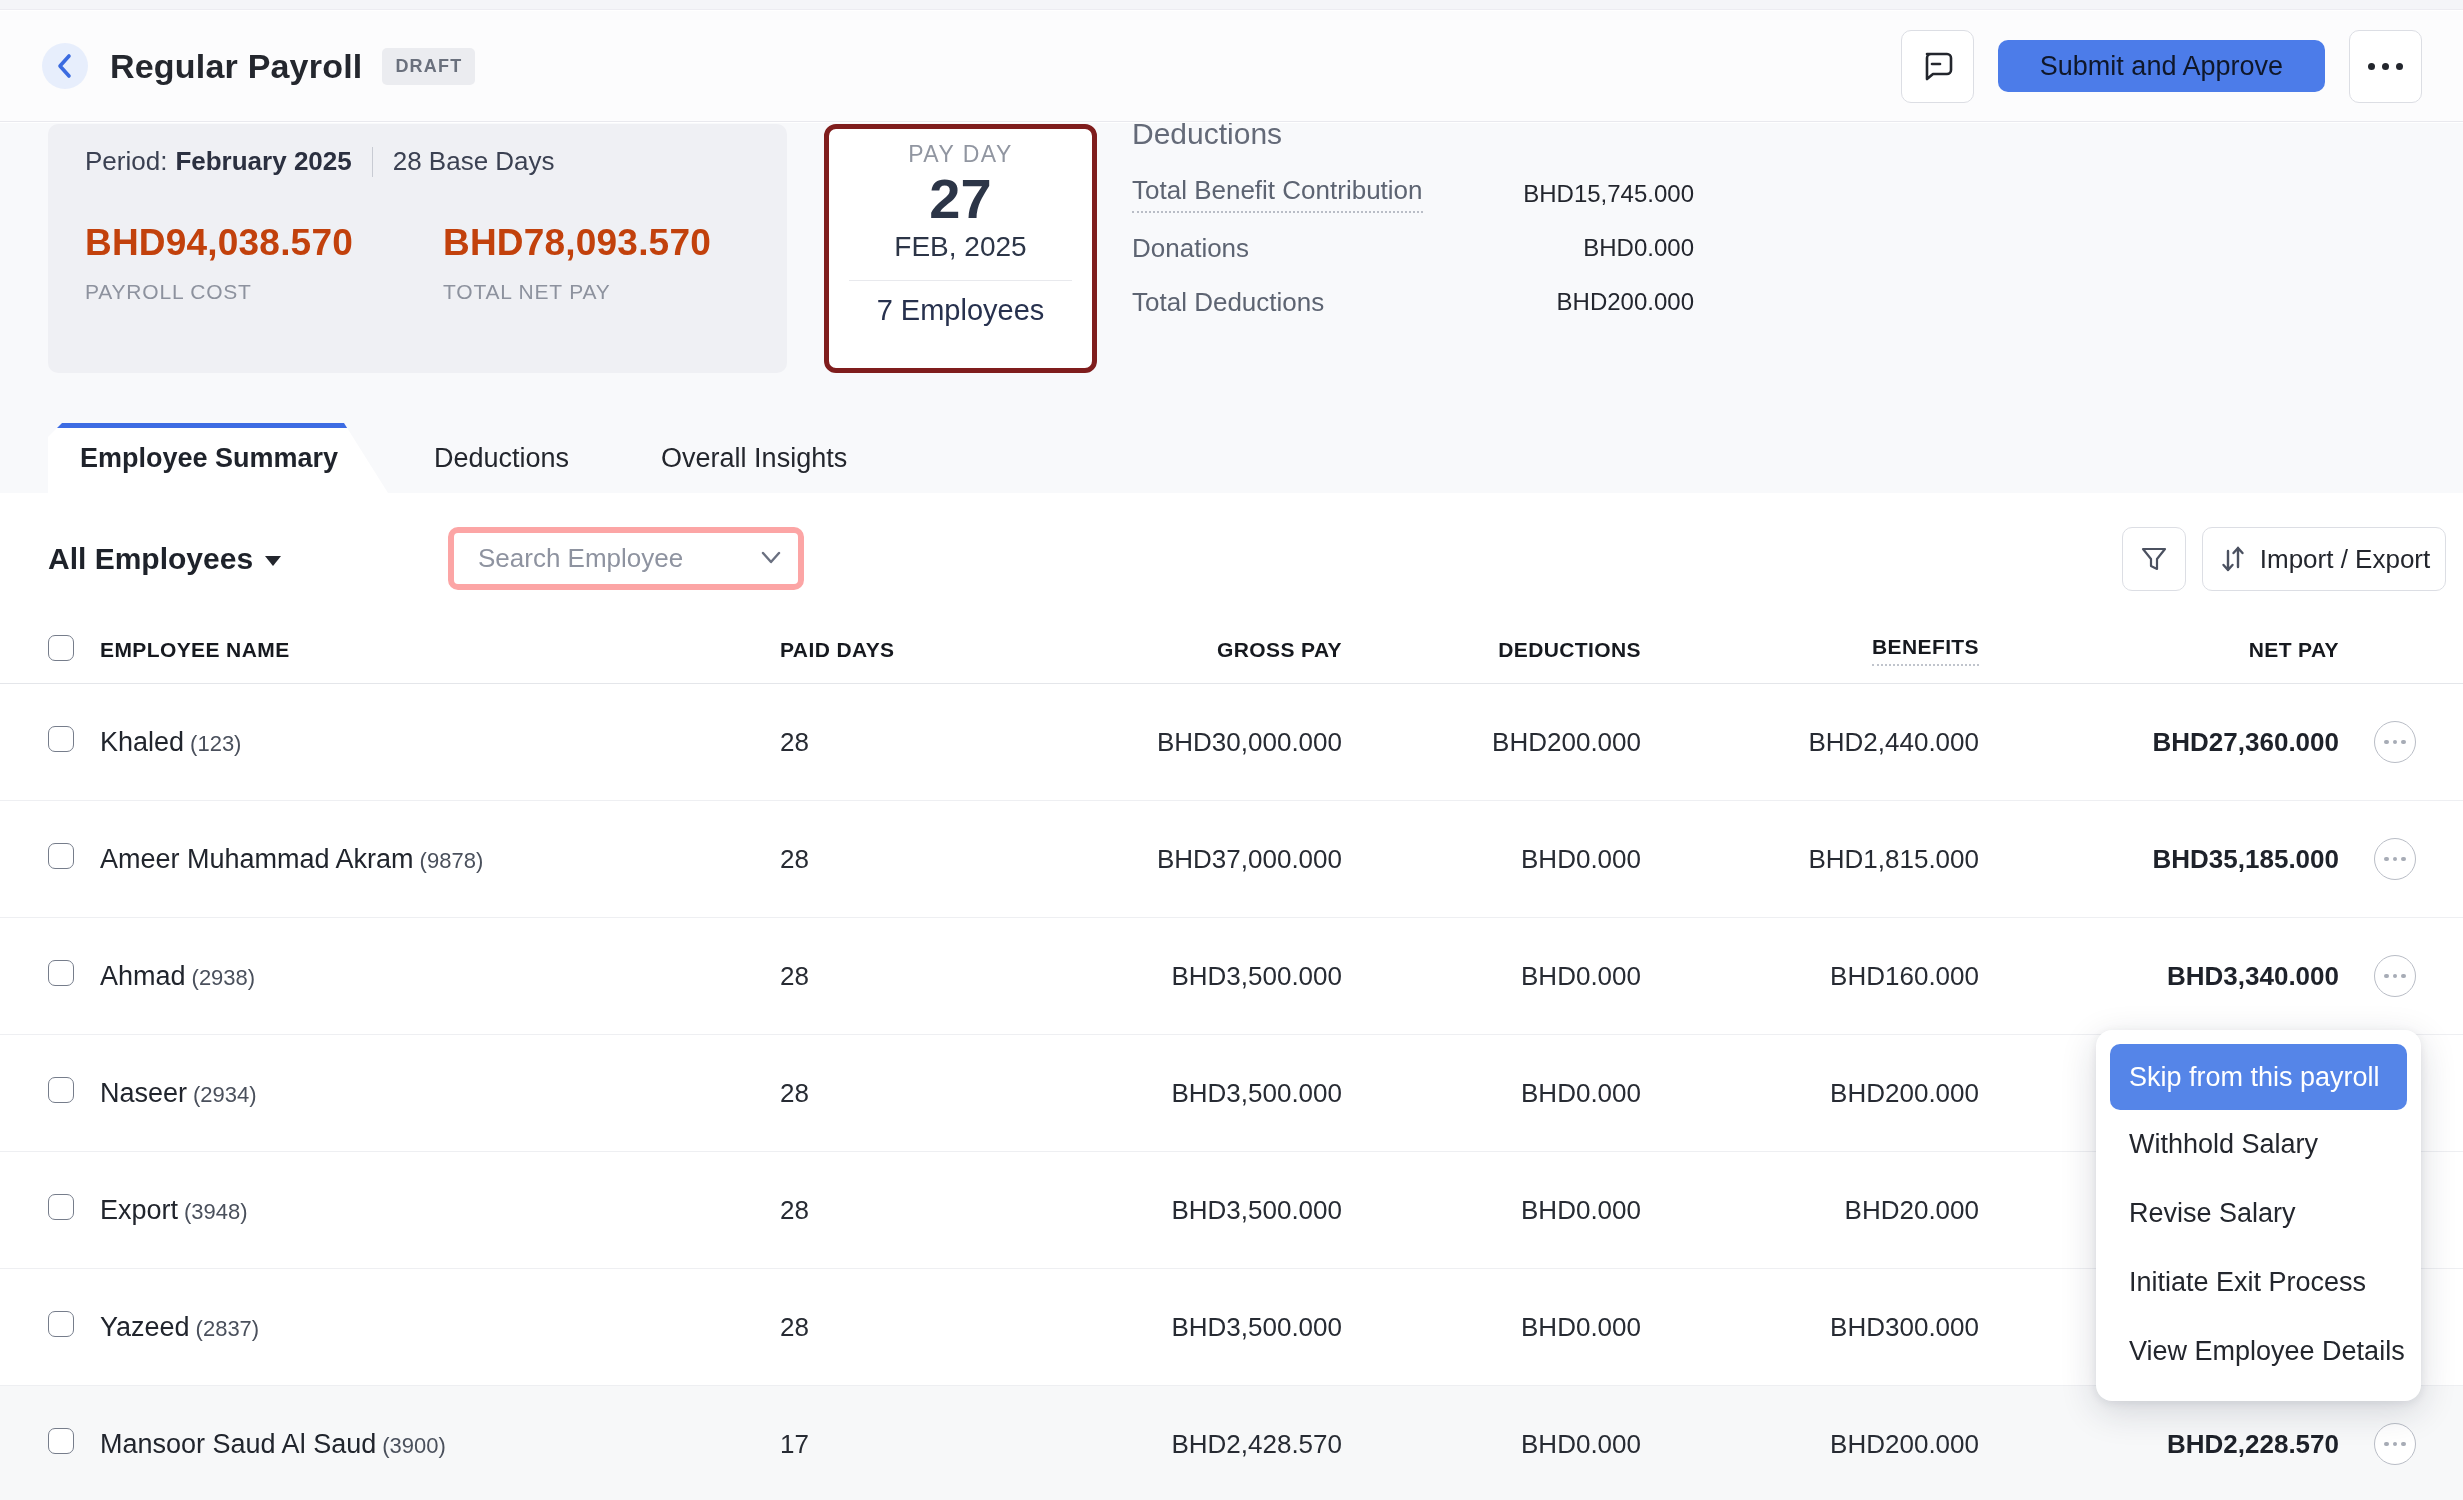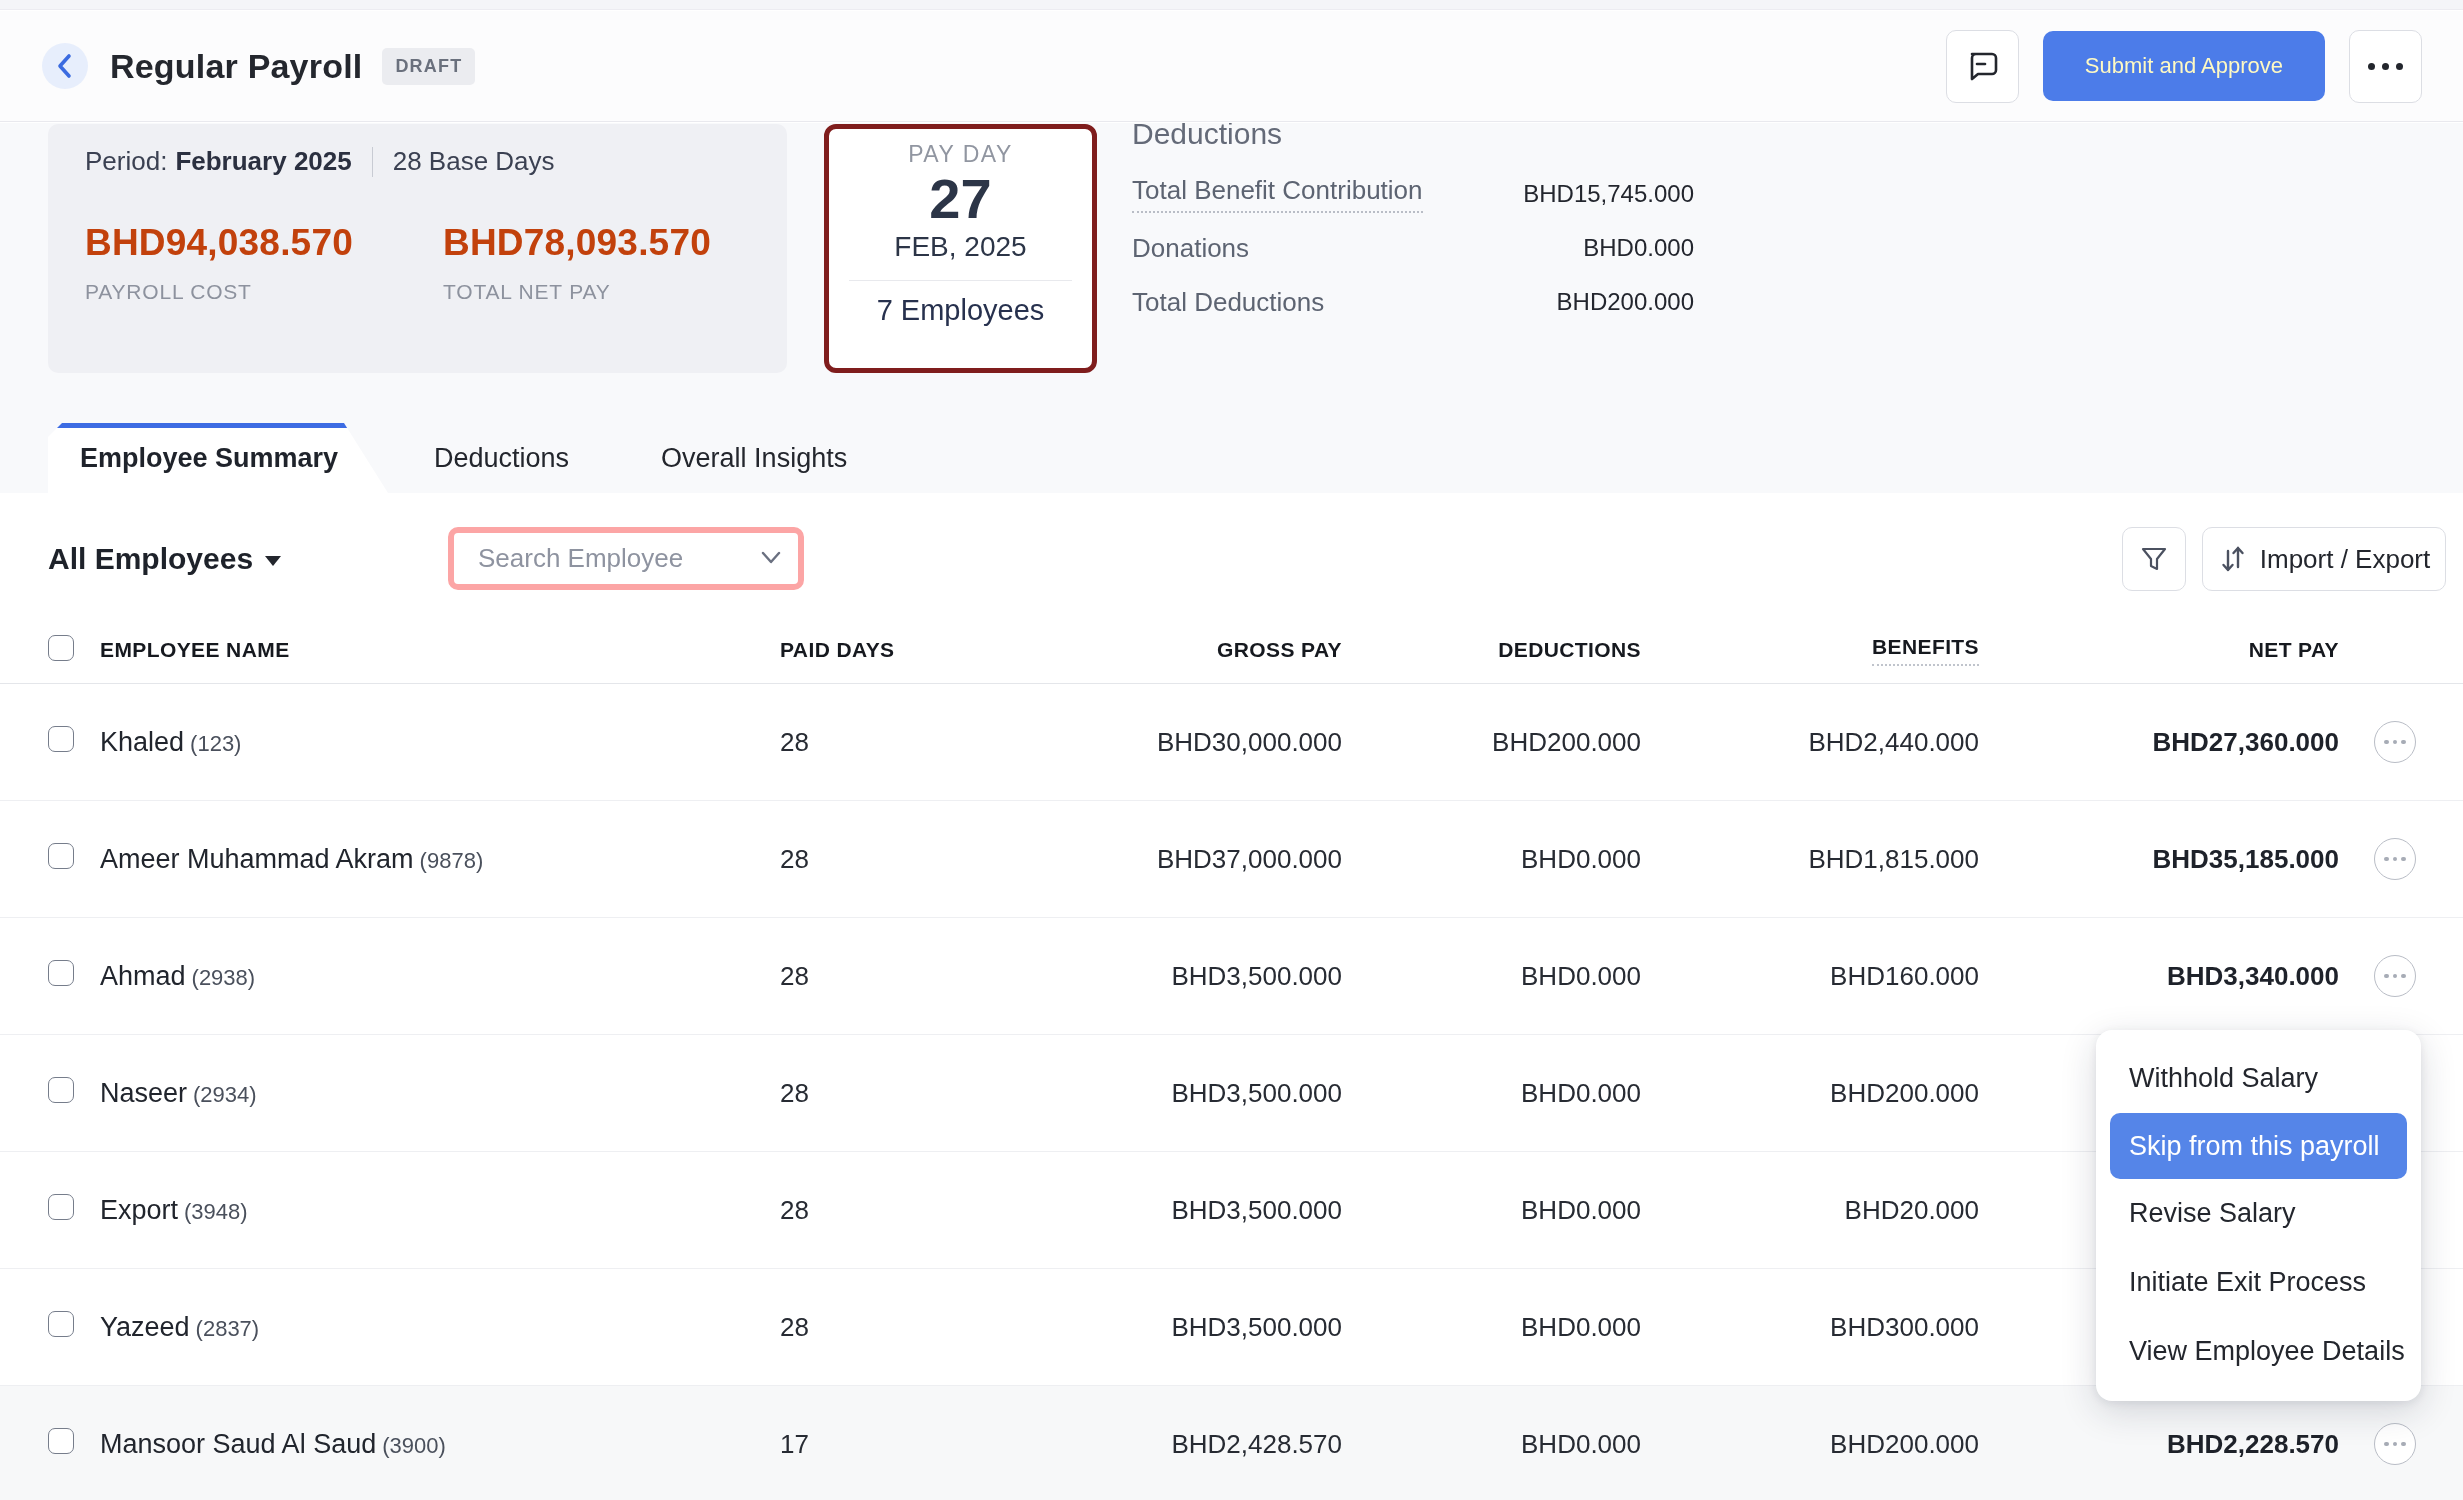--- a/index.html
+++ b/index.html
@@ -8,21 +8,21 @@
   .page { position:relative; width:2464px; height:1500px; overflow:hidden; background:#ffffff; }
 
   
   .top-strip { position:absolute; top:0; left:0; right:0; height:10px; background:#f4f5f8; border-bottom:1px solid #ececf1; }
   .header { position:absolute; top:11px; left:0; right:0; height:111px; background:#fcfcfd; border-bottom:1px solid #e9e9ee; display:flex; align-items:center; padding:0 42px; }
   .back-btn { width:46px; height:46px; border-radius:50%; background:#e7eefc; border:none; display:flex; align-items:center; justify-content:center; cursor:pointer; flex:0 0 auto; }
   .page-title { font-size:34px; font-weight:600; color:#24272e; margin-left:22px; letter-spacing:0.2px; }
   .badge { margin-left:20px; background:#ebecf0; color:#6a707d; font-size:18px; font-weight:600; letter-spacing:1.2px; padding:8px 13px; border-radius:5px; }
   .header-right { margin-left:auto; display:flex; align-items:center; gap:24px; }
   .icon-btn { width:73px; height:73px; background:#ffffff; border:1px solid #dcdee4; border-radius:10px; display:flex; align-items:center; justify-content:center; cursor:pointer; }
-  .primary-btn { height:70px; padding:0 42px; background:var(--accent,#4c7ce9); color:#fef9c3; font-size:22px; font-weight:500; border:none; border-radius:10px; cursor:pointer; font-family:inherit; }
+  .primary-btn { height:52px; padding:0 42px; background:var(--accent,#4c7ce9); color:#0f172a; font-size:27px; font-weight:500; border:none; border-radius:10px; cursor:pointer; font-family:inherit; }
   .dots3 { display:flex; gap:7px; }
   .dots3 span { width:7px; height:7px; border-radius:50%; background:#23262d; }
 
   
   .band { position:absolute; top:123px; left:0; right:0; height:370px; background:#f8f9fb; overflow:hidden; }
   .summary-card { position:absolute; left:48px; top:1px; width:739px; height:249px; background:#eff0f4; border-radius:10px; padding:22px 37px; }
   .period-line { display:flex; align-items:center; font-size:26px; color:#3b4152; }
   .period-line b { font-weight:700; color:#2b3040; margin-left:8px; }
   .vdiv { width:1px; height:30px; background:#c8cbd3; margin:0 20px; }
   .amounts { position:absolute; left:37px; top:98px; display:flex; }
@@ -337,21 +337,21 @@
           <button class="dots-btn">
             <i></i>
             <i></i>
             <i></i>
           </button>
         </div>
       </div>
     </div>
 
   <div class="ctx-menu">
+      <div class="ctx-item hl">Skip from this payroll</div>
       <div class="ctx-item">Withhold Salary</div>
-      <div class="ctx-item hl">Skip from this payroll</div>
       <div class="ctx-item">Revise Salary</div>
       <div class="ctx-item">Initiate Exit Process</div>
       <div class="ctx-item">View Employee Details</div>
     </div>
 
 </div>
 
 
 </body></html>

